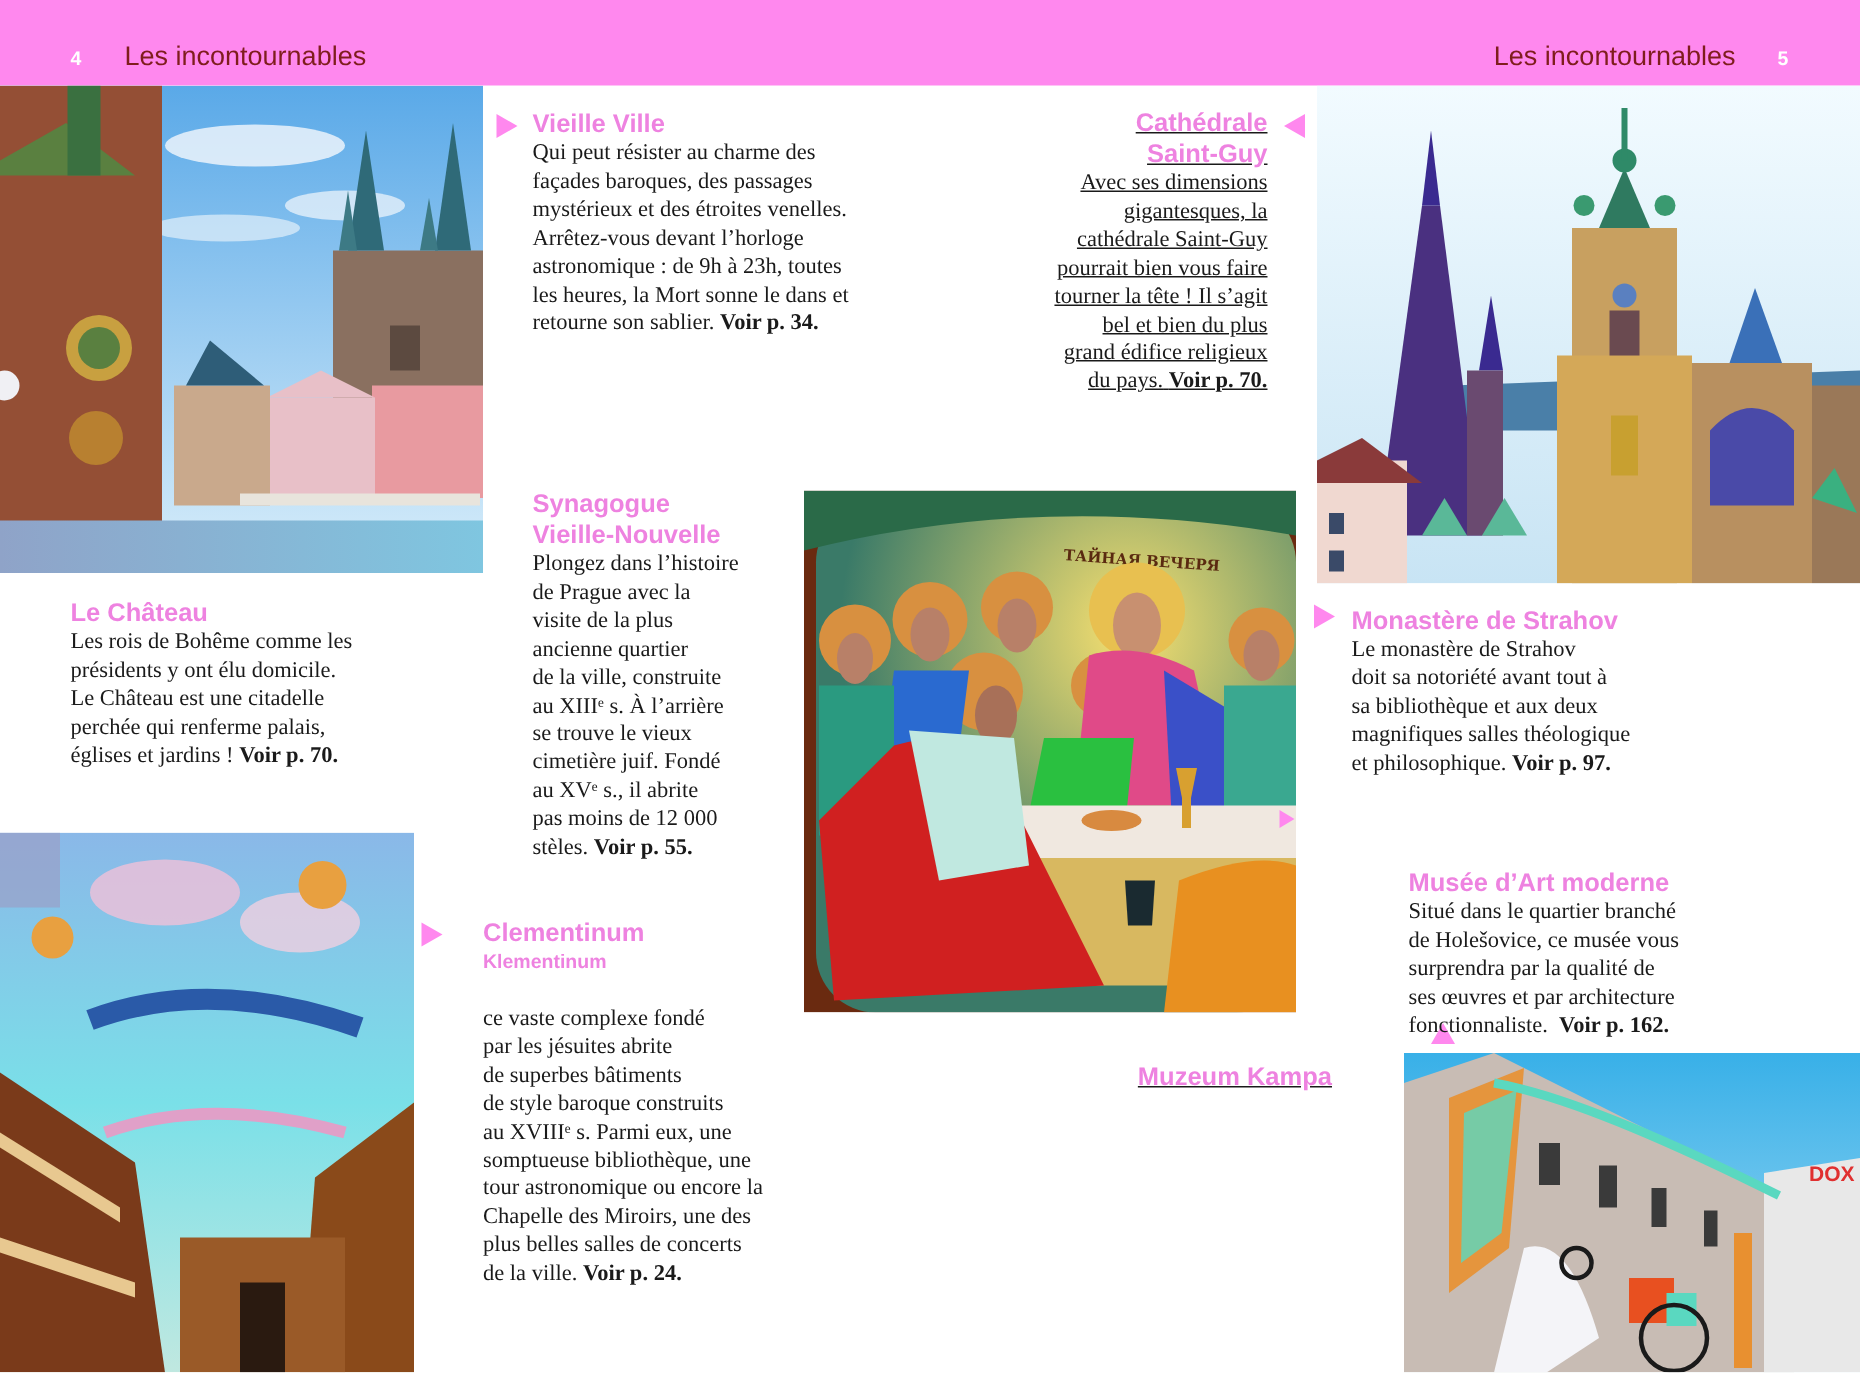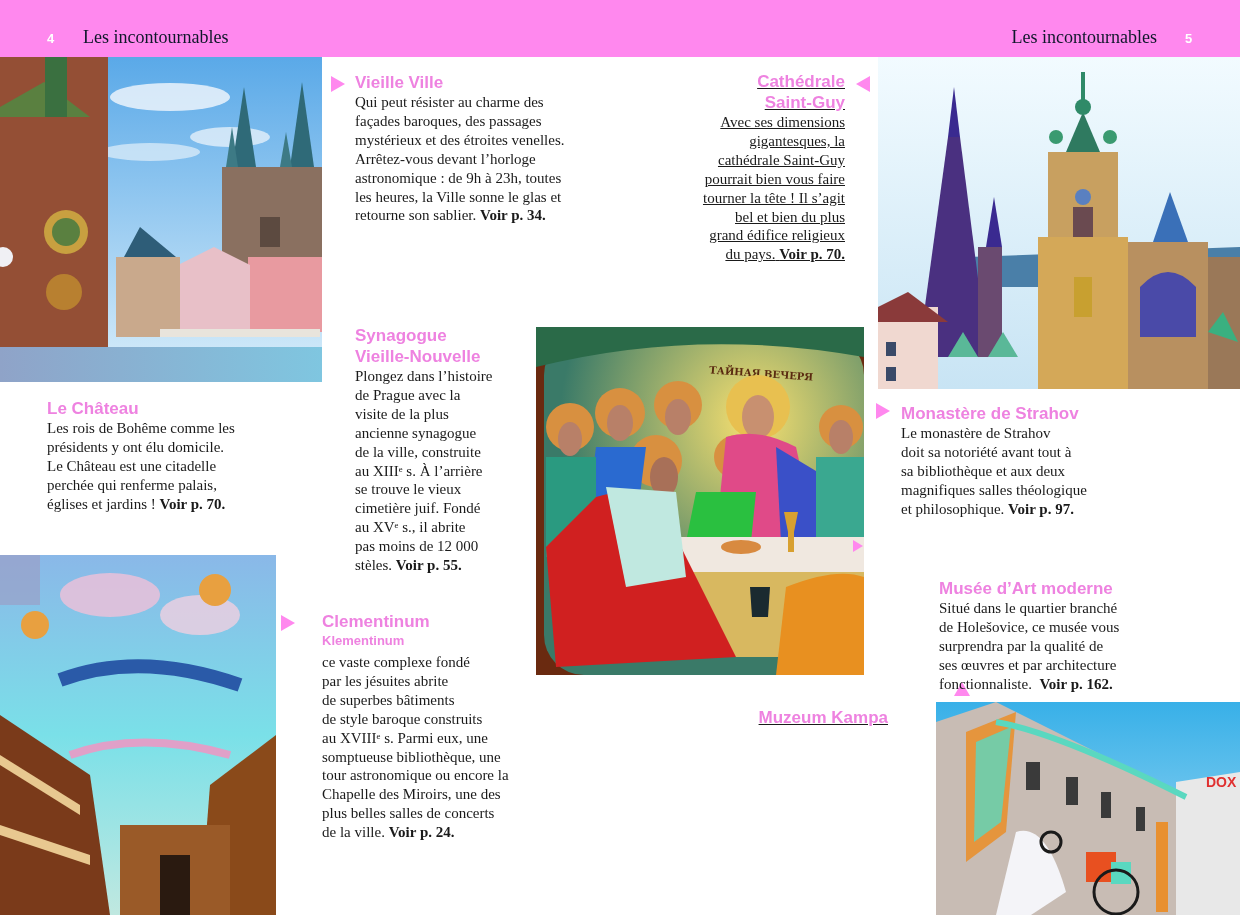--- a/index.html
+++ b/index.html
@@ -4,21 +4,21 @@
   <style>
     * { box-sizing: border-box; margin: 0; padding: 0; }
     html, body { width: 1240px; height: 915px; overflow: hidden; background: #ffffff; }
     body { position: relative; font-family: "Liberation Serif", "DejaVu Serif", serif; color: #1a1a1a; }
 
     .header {
       position: absolute; left: 0; top: 0; width: 1240px; height: 57px;
       background: #ff88ee;
     }
     .header .pnum { position: absolute; top: 31px; font-family: "Liberation Sans", sans-serif; font-weight: bold; font-size: 13px; color: #ffffff; }
-    .header .ptitle { position: absolute; top: 27px; font-family: Liberation Serif, serif; font-size: 18px; color: #0f172a; }
+    .header .ptitle { position: absolute; top: 27px; font-family: Liberation Sans, sans-serif; font-size: 18px; color: #7f1d1d; }
     .pnum.left { left: 47px; }
     .ptitle.left { left: 83px; }
     .ptitle.right { right: 83px; }
     .pnum.right { left: 1185px; }
 
     .photo { position: absolute; overflow: hidden; }
 
     .block { position: absolute; }
     .block h2 {
       font-family: "Liberation Sans", sans-serif; font-weight: bold; font-size: 17px;
@@ -256,21 +256,21 @@
 <div class="arrow u" style="left:954px; top:682px;"></div>
 
 <div class="block" style="left:355px; top:72px; width:260px;">
   <h2>Vieille Ville</h2>
   <p>
     <span>Qui peut résister au charme des</span><br>
     <span>façades baroques, des passages</span><br>
     <span>mystérieux et des étroites venelles.</span><br>
     <span>Arrêtez-vous devant l’horloge</span><br>
     <span>astronomique : de 9h à 23h, toutes</span><br>
-    <span>les heures, la Ville sonne le glas et</span><br>
+    <span>les heures, la Mort sonne le dans et</span><br>
     <span>retourne son sablier.</span>
     <b>Voir p. 34.</b>
   </p>
 </div>
 
 <div class="block right-align" style="left:655px; top:71px; width:190px;">
   <h2>
     <span>Cathédrale</span><br>
     <span>Saint-Guy</span>
   </h2>
@@ -301,21 +301,21 @@
 
 <div class="block" style="left:355px; top:325px; width:175px;">
   <h2>
     <span>Synagogue</span><br>
     <span>Vieille-Nouvelle</span>
   </h2>
   <p>
     <span>Plongez dans l’histoire</span><br>
     <span>de Prague avec la</span><br>
     <span>visite de la plus</span><br>
-    <span>ancienne synagogue</span><br>
+    <span>ancienne quartier</span><br>
     <span>de la ville, construite</span><br>
     <span>au XIIIᵉ s. À l’arrière</span><br>
     <span>se trouve le vieux</span><br>
     <span>cimetière juif. Fondé</span><br>
     <span>au XVᵉ s., il abrite</span><br>
     <span>pas moins de 12 000</span><br>
     <span>stèles.</span>
     <b>Voir p. 55.</b>
   </p>
 </div>
@@ -340,21 +340,21 @@
     <span>surprendra par la qualité de</span><br>
     <span>ses œuvres et par architecture</span><br>
     <span>fonctionnaliste.</span>&nbsp;
     <b>Voir p. 162.</b>
   </p>
 </div>
 
 <div class="block" style="left:322px; top:611px; width:240px;">
   <h2>Clementinum</h2>
   <h3>Klementinum</h3>
-  <p style="margin-top:3px;">
+  <p style="margin-top:20px;">
     <span>ce vaste complexe fondé</span><br>
     <span>par les jésuites abrite</span><br>
     <span>de superbes bâtiments</span><br>
     <span>de style baroque construits</span><br>
     <span>au XVIIIᵉ s. Parmi eux, une</span><br>
     <span>somptueuse bibliothèque, une</span><br>
     <span>tour astronomique ou encore la</span><br>
     <span>Chapelle des Miroirs, une des</span><br>
     <span>plus belles salles de concerts</span><br>
     <span>de la ville.</span>

